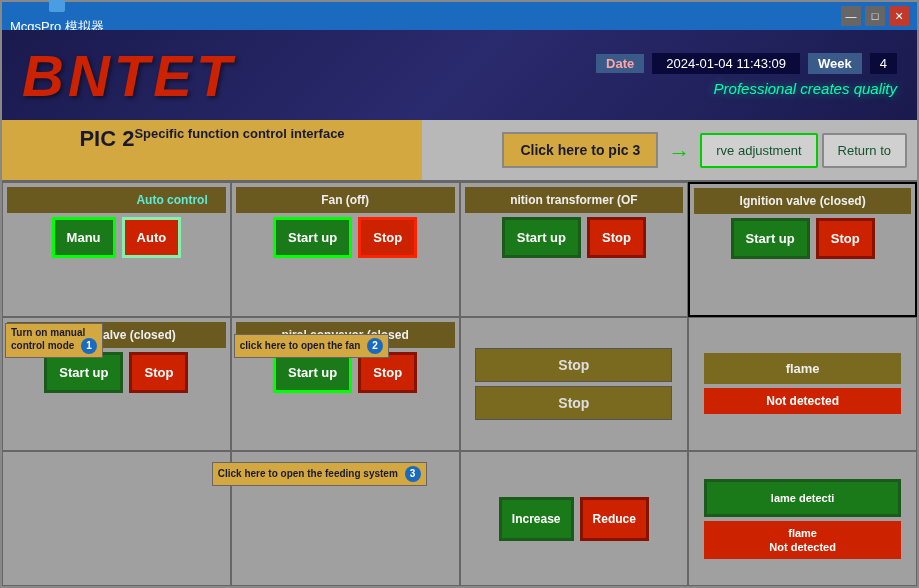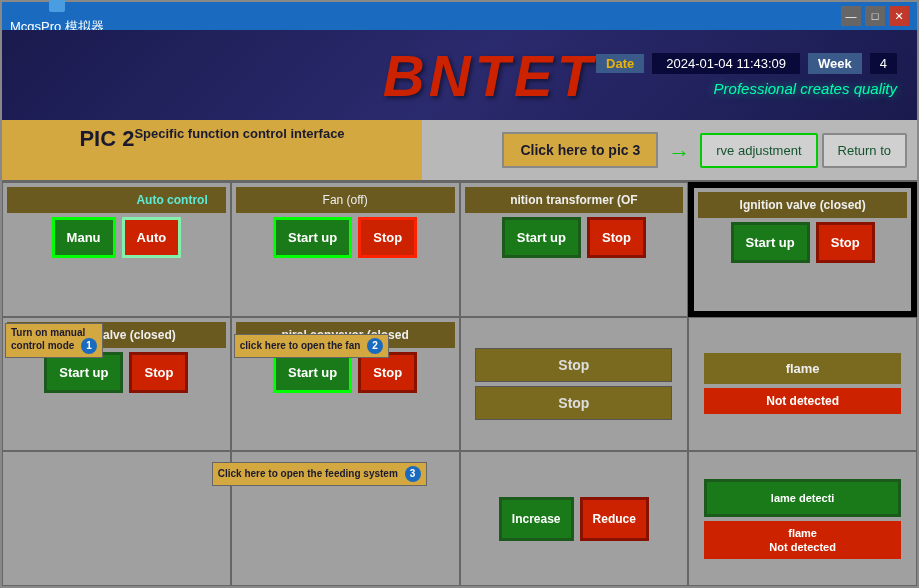--- a/index.html
+++ b/index.html
@@ -67,21 +67,21 @@
     }
 
     .title-bar-btn.close { background: #c0392b; }
 
     
     .header {
       background: linear-gradient(135deg, #1a1a4e 0%, #2a2a6e 50%, #1a1a4e 100%);
       height: 90px;
       display: flex;
       align-items: center;
-      justify-content: flex-end;
+      justify-content: space-between;
       padding: 0 20px;
       flex-shrink: 0;
       position: relative;
     }
 
     .brand-title {
       color: #cc2200;
       font-size: 58px;
       font-weight: 900;
       font-style: italic;
@@ -97,21 +97,21 @@
     }
 
     .date-bar {
       display: flex;
       align-items: center;
       gap: 8px;
     }
 
     .date-label {
       background: #3a5a8a;
-      color: #eab308;
+      color: #fca5a5;
       padding: 2px 10px;
       font-size: 13px;
       font-weight: bold;
     }
 
     .date-value {
       background: #0a0a3a;
       color: white;
       padding: 3px 14px;
       font-size: 13px;
@@ -332,41 +332,41 @@
         </div>
 
         <div style="position:absolute; bottom:-42px; left:2px; background:#d4a840; color:#1a1a2e; font-size:10px; font-weight:bold; padding:3px 5px; border:1px solid #666; z-index:200; white-space:nowrap;">
           <span>Turn on manual</span><br>
           <span>control mode</span>
           <span class="annotation-num" style="display:inline-block; background:#1a6bbf; color:white; border-radius:50%; width:16px; height:16px; text-align:center; line-height:16px; font-size:10px; margin-left:4px;">1</span>
         </div>
       </div>
 
       <div style="border:1px solid #666; display:flex; flex-direction:column; align-items:center; background:#a0a0a0; padding:4px; gap:4px; position:relative;">
-        <div class="cell-header" style="background:#6a5a20; color:#eee; width:100%; text-align:center; padding:6px 14px; font-size:12px; font-weight:normal;">Fan (off)</div>
+        <div class="cell-header" style="background:#6a5a20; color:#eee; width:100%; text-align:center; padding:6px 14px; font-size:12px; font-weight:bold;">Fan (off)</div>
         <div class="btn-row" style="display:flex; gap:6px; justify-content:center; width:100%;">
           <button class="ctrl-btn" style="background:#1a7a1a; border:3px solid #00ff00; font-size:13px; padding:10px 12px; color:white; font-weight:bold; cursor:pointer;">Start up</button>
           <button class="ctrl-btn" style="background:#cc2200; border:3px solid #ff2200; font-size:13px; padding:10px 12px; color:white; font-weight:bold; cursor:pointer;">Stop</button>
         </div>
 
         <div style="position:absolute; bottom:-42px; left:2px; background:#d4a840; color:#1a1a2e; font-size:10px; font-weight:bold; padding:3px 5px; border:1px solid #666; z-index:200; white-space:nowrap;">
           <span>click here to open the fan</span>
           <span class="annotation-num" style="display:inline-block; background:#1a6bbf; color:white; border-radius:50%; width:16px; height:16px; text-align:center; line-height:16px; font-size:10px; margin-left:4px;">2</span>
         </div>
       </div>
 
       <div style="border:1px solid #666; display:flex; flex-direction:column; align-items:center; background:#a0a0a0; padding:4px; gap:4px;">
         <div class="cell-header" style="background:#6a5a20; color:#eee; width:100%; text-align:center; padding:6px 2px; font-size:12px; font-weight:bold;">nition transformer (OF</div>
         <div class="btn-row" style="display:flex; gap:6px; justify-content:center; width:100%;">
           <button class="ctrl-btn" style="background:#1a7a1a; border:3px solid #1a5a1a; font-size:13px; padding:10px 12px; color:white; font-weight:bold; cursor:pointer;">Start up</button>
           <button class="ctrl-btn" style="background:#cc2200; border:3px solid #881100; font-size:13px; padding:10px 12px; color:white; font-weight:bold; cursor:pointer;">Stop</button>
         </div>
       </div>
 
-      <div style="border:6px solid #000000; display:flex; flex-direction:column; align-items:center; background:#a0a0a0; padding:4px; gap:4px;">
+      <div style="border:2px solid #000000; display:flex; flex-direction:column; align-items:center; background:#a0a0a0; padding:4px; gap:4px;">
         <div class="cell-header" style="background:#6a5a20; color:#eee; width:100%; text-align:center; padding:6px 2px; font-size:12px; font-weight:bold;">Ignition valve (closed)</div>
         <div class="btn-row" style="display:flex; gap:6px; justify-content:center; width:100%;">
           <button class="ctrl-btn" style="background:#1a7a1a; border:3px solid #1a5a1a; font-size:13px; padding:10px 12px; color:white; font-weight:bold; cursor:pointer;">Start up</button>
           <button class="ctrl-btn" style="background:#cc2200; border:3px solid #881100; font-size:13px; padding:10px 12px; color:white; font-weight:bold; cursor:pointer;">Stop</button>
         </div>
       </div>
 
       <div style="border:1px solid #666; display:flex; flex-direction:column; align-items:center; background:#a0a0a0; padding:4px; gap:4px;">
         <div class="cell-header" style="background:#6a5a20; color:#eee; width:100%; text-align:center; padding:6px 2px; font-size:12px; font-weight:bold;">Safety valve (closed)</div>
         <div class="btn-row" style="display:flex; gap:6px; justify-content:center; width:100%;">

